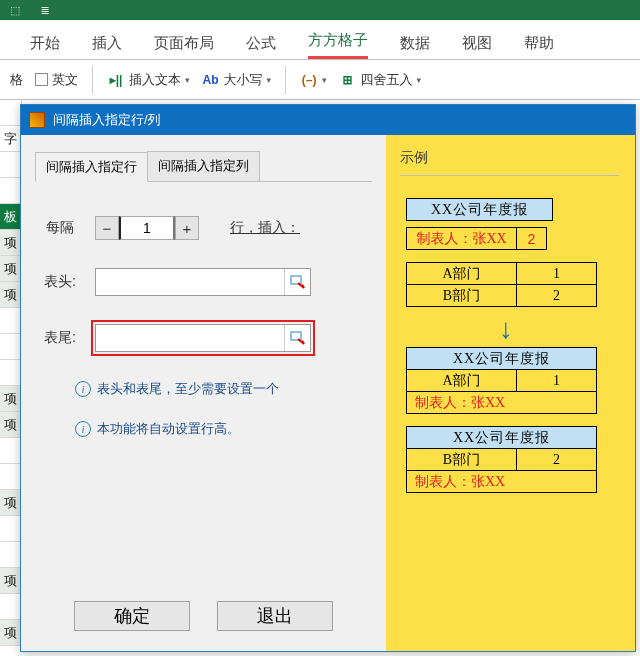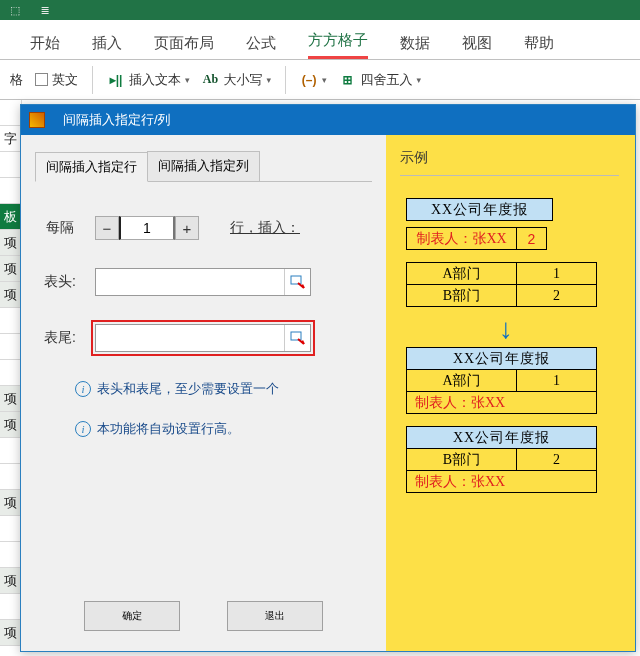--- a/index.html
+++ b/index.html
@@ -38,21 +38,21 @@
   .sheet-bg div.out { background:#e8ece8; }
 
   
   .dialog {
     position: absolute; left: 20px; top: 104px; width: 616px; height: 548px;
     border: 1px solid #2a7fbf; background: #f0f0f0;
     box-shadow: 0 2px 10px rgba(0,0,0,.25);
   }
   .dlg-title {
     height: 30px; background: #0f6fc0; color: #fff; display:flex; align-items:center;
-    padding: 0 8px; font-size: 13px; gap:18px;
+    padding: 0 8px; font-size: 13px; gap:8px;
   }
   .dlg-icon { width:16px; height:16px; background:linear-gradient(45deg,#f5b800,#d06000);
     border:1px solid #a04000; display:inline-block; }
 
   .dlg-body { display:flex; height: calc(100% - 30px); }
   .dlg-left { width: 365px; padding: 16px 14px; background:#f0f0f0; position:relative; }
   .dlg-right { flex:1; padding: 14px 16px 0 14px; background:#fde047; overflow:hidden; }
 
   
   .inner-tabs { display:flex; border-bottom:1px solid #bfbfbf; margin-bottom: 34px;}
@@ -74,22 +74,22 @@
   .row-input { flex:1; height:100%; border:none; padding:0 6px; font-size:13px; background:#fff; }
   .picker { width:28px; height:100%; border-left:1px solid #ccc; display:flex;
     align-items:center; justify-content:center; cursor:pointer; }
   .picker svg { width:16px; height:14px; }
 
   .info-row { display:flex; align-items:center; gap:6px; font-size:13px; color:#1a4b8a; margin-bottom: 22px; margin-left: 40px;}
   .info-ico { width:16px; height:16px; border-radius:50%; border:1px solid #2a7fbf;
     color:#2a7fbf; display:flex; align-items:center; justify-content:center; font-size:11px; font-style:italic; font-family: Georgia, serif;}
 
   .dlg-btns { position:absolute; bottom:20px; left:0; right:0; display:flex; justify-content:space-around; padding:0 40px;}
-  .dlg-btn { width:96px; height:30px; border:1px solid #a0a0a0; background:#e6e6e6;
-    font-size:10px; cursor:pointer; }
+  .dlg-btn { width:116px; height:30px; border:1px solid #a0a0a0; background:#e6e6e6;
+    font-size:18px; cursor:pointer; }
 
   
   .ex-title { font-size:14px; color:#333; margin-bottom:8px; }
   .ex-box { border-top:1px solid #bbb; padding-top:22px; padding-left:6px;}
   .tbl { border-collapse:collapse; font-size:14px; margin-bottom:6px;}
   .tbl td, .tbl th { border:1px solid #000; text-align:center; height:22px; }
   .hd { background:#c1e0f4; font-weight:normal; padding:0 24px; letter-spacing:1px; font-family: SimSun, serif;}
   .red td { color:#e02020; }
   .c1 { width:110px; } .c2 { width:80px; } .c3 { width:30px; }
   .arrow { color:#0f6fc0; font-size:28px; text-align:center; width:200px; margin:2px 0;}
@@ -121,21 +121,21 @@
     <span class="rib-chk"></span>
     <span>英文</span>
   </span>
   <span class="rib-sep"></span>
   <span class="rib-btn">
     <span class="rib-ico" style="color:#0f7b40;">▸||</span>
     <span>插入文本</span>
     <span class="rib-drop">▾</span>
   </span>
   <span class="rib-btn">
-    <span class="rib-ico" style="color:#14532d;font-family:Liberation Serif, serif;">Ab</span>
+    <span class="rib-ico" style="color:#1d4ed8;">Ab</span>
     <span>大小写</span>
     <span class="rib-drop">▾</span>
   </span>
   <span class="rib-sep"></span>
   <span class="rib-btn">
     <span class="rib-ico" style="color:#b06000;">(–)</span>
     <span class="rib-drop">▾</span>
   </span>
   <span class="rib-btn">
     <span class="rib-ico" style="color:#0f7b40;">⊞</span>

